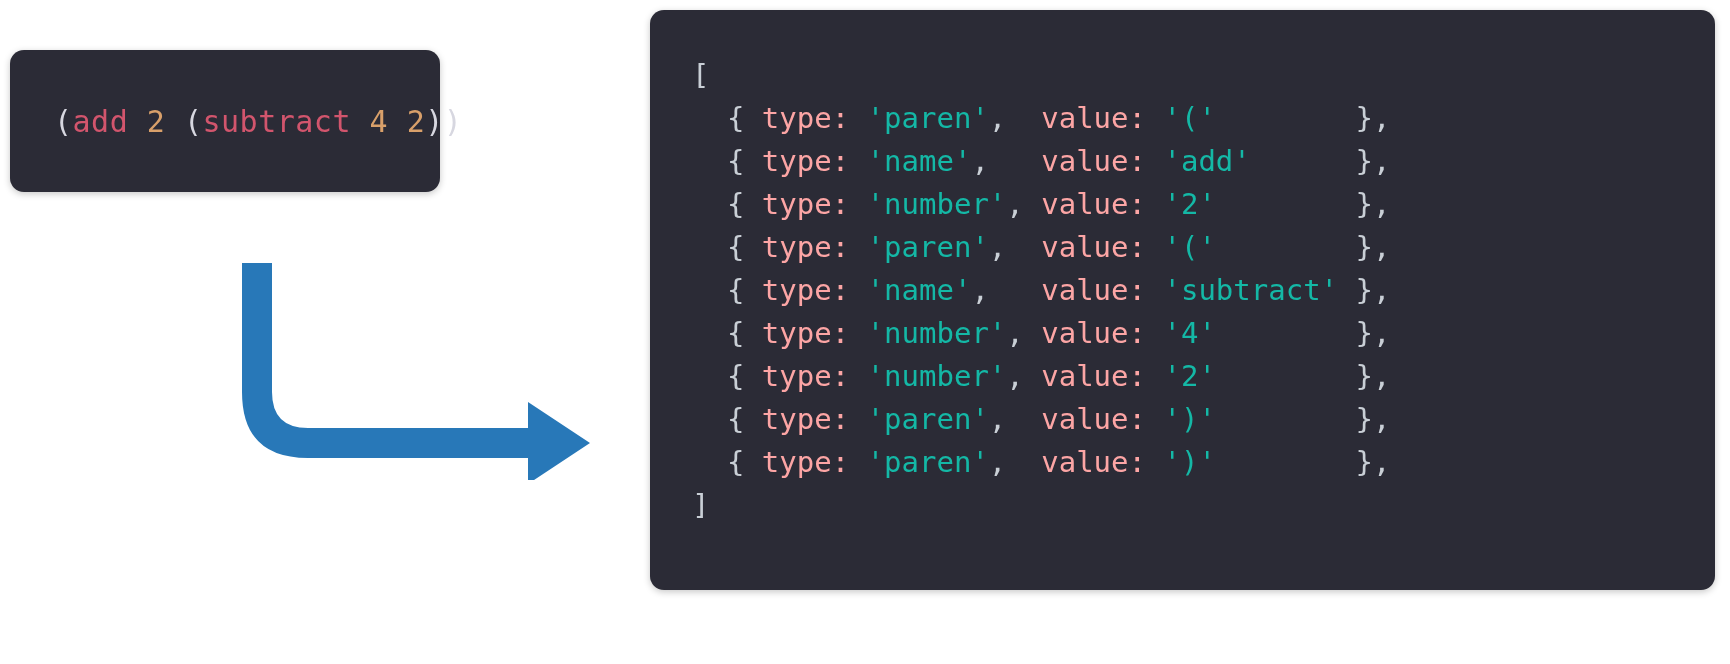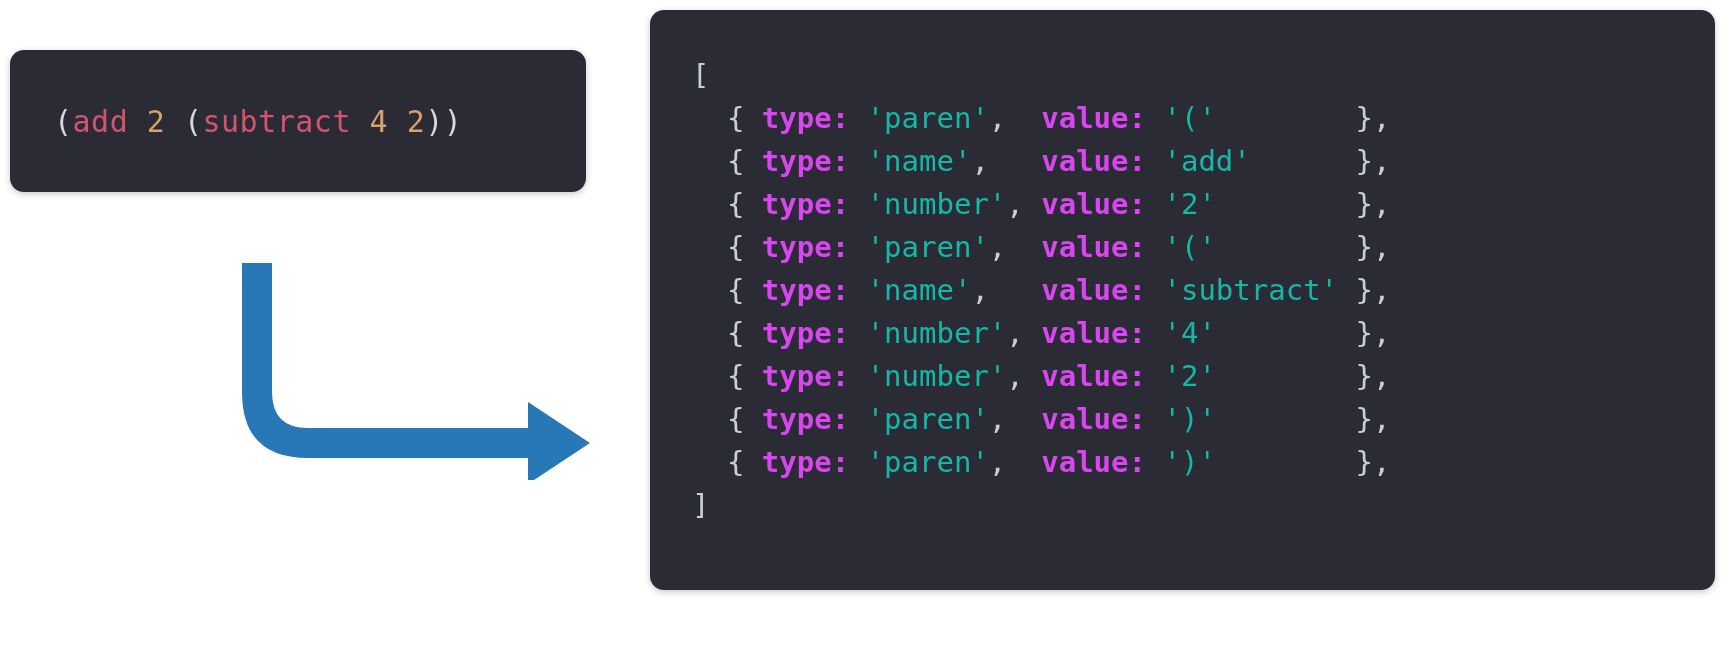--- a/index.html
+++ b/index.html
@@ -14,21 +14,21 @@
     background: #ffffff;
     overflow: hidden;
     font-family: "DejaVu Sans Mono", "Liberation Mono", monospace;
   }
 
   
   #source-card {
     position: absolute;
     left: 10px;
     top: 50px;
-    width: 576px;
+    width: 430px;
     height: 142px;
     background: #2b2b36;
     border-radius: 14px;
     box-shadow: 0 2px 7px rgba(0,0,0,0.22);
   }
   #source-line {
     position: absolute;
     left: 44px;
     top: 50%;
     transform: translateY(-50%);
@@ -69,21 +69,21 @@
     top: 44px;
     font-size: 29px;
     line-height: 43px;
     white-space: pre;
     color: #cdd3d8;
   }
   .code-line { display: block; white-space: pre; }
 
   
   .c-punct  { color: #c9cfd6; }
-  .c-key    { color: #d946ef; font-weight: bold; }
+  .c-key    { color: #fca5a5; }
   .c-str    { color: #14b8a6; }
   .c-bracket{ color: #c9cfd6; }
 </style>
 </head>
 <body>
 
 <div id="stage">
 
   <div id="source-card">
     <div id="source-line"><span class="tk-paren">(</span><span class="tk-name">add</span><span class="tk-paren"> </span><span class="tk-number">2</span><span class="tk-paren"> </span><span class="tk-paren">(</span><span class="tk-name">subtract</span><span class="tk-paren"> </span><span class="tk-number">4</span><span class="tk-paren"> </span><span class="tk-number">2</span><span class="tk-paren">)</span><span class="tk-paren">)</span></div>

